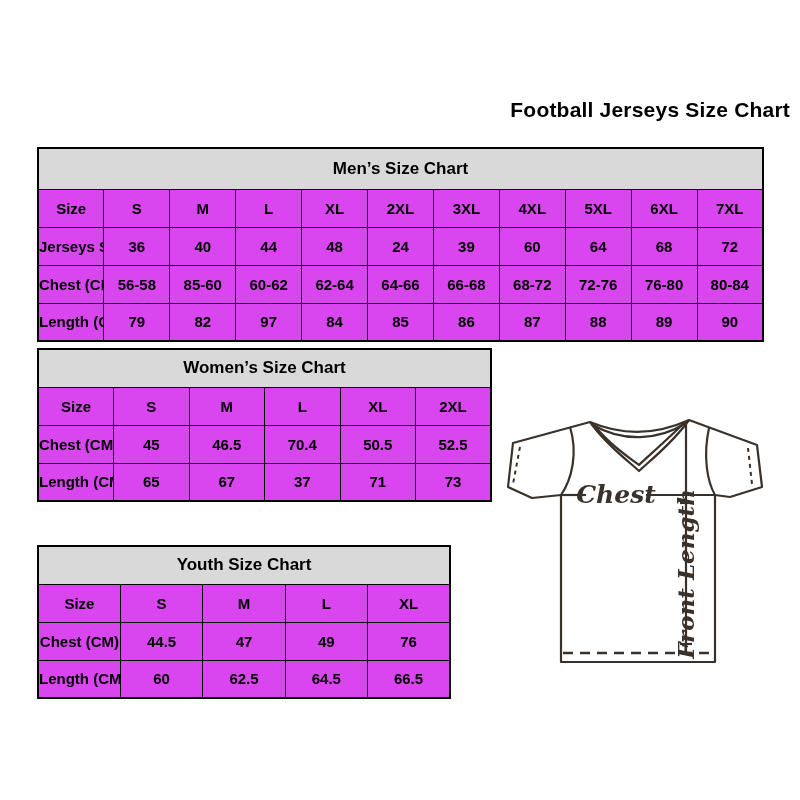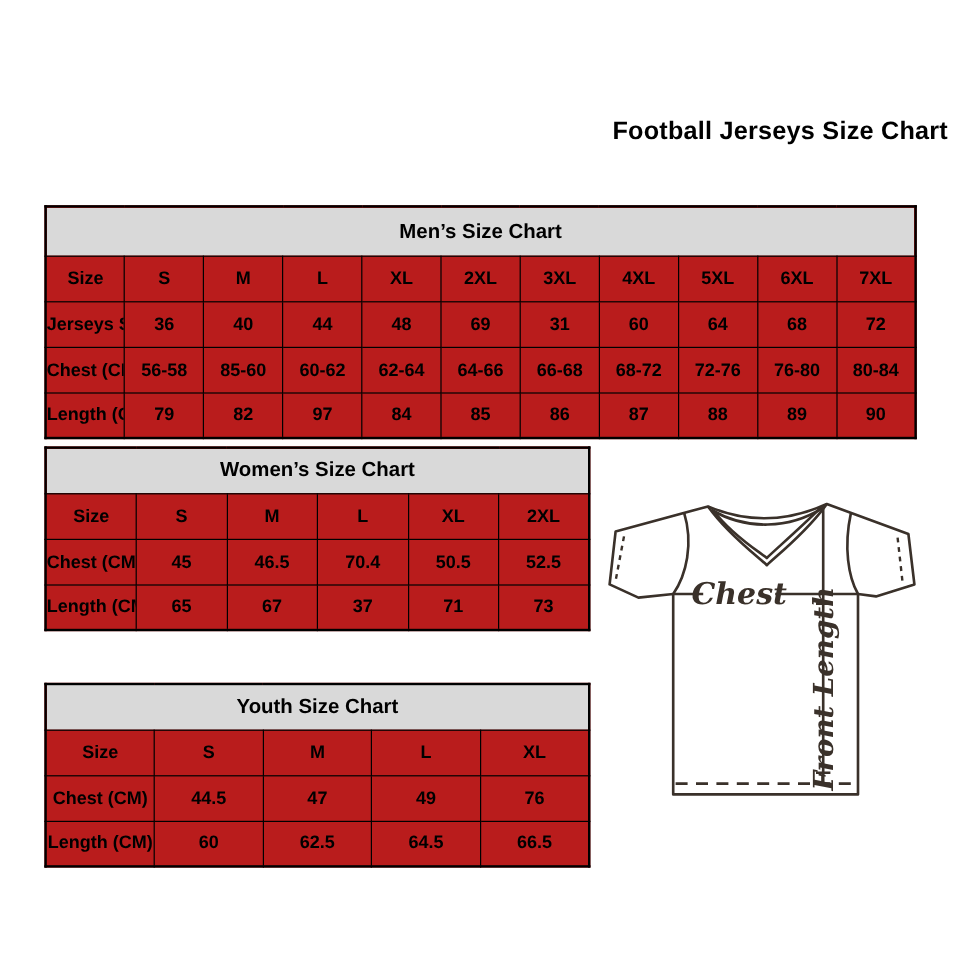--- a/index.html
+++ b/index.html
@@ -20,23 +20,22 @@
     width: 790px;
     text-align: right;
     font-size: 21px;
     font-weight: bold;
     letter-spacing: 0.2px;
   }
   table.size-table {
     position: absolute;
     border-collapse: collapse;
     table-layout: fixed;
-    background: #b91c1c;
+    background: #d946ef;
     border: 2px solid var(--border-color, #000);
-    margin-top: 24px;
   }
   table.size-table th, table.size-table td {
     border: 1.5px solid var(--border-color, #000);
     font-weight: bold;
     text-align: center;
     vertical-align: middle;
     font-size: 15px;
     padding: 0;
     overflow: hidden;
     white-space: nowrap;
@@ -44,21 +43,21 @@
   table.size-table thead th {
     background: var(--header-bg, #d9d9d9);
     font-size: 17px;
     height: 41px;
   }
   table.size-table tbody th, table.size-table tbody td { height: 38px; }
   table.size-table tbody th { width: 111px; }
 
   #men-table   { left: 37px; top: 147px; width: 727px; }
   #women-table { left: 37px; top: 348px; width: 455px; }
-  #youth-table { left: 37px; top: 545px; width: 455px; }
+  #youth-table { left: 37px; top: 545px; width: 414px; }
   #women-table thead th, #youth-table thead th { height: 38px; }
 
   .jersey-svg {
     position: absolute;
     left: 496px;
     top: 406px;
     width: 280px;
     height: 270px;
     color: var(--jersey-line, #3a312a);
   }
@@ -108,22 +107,22 @@
           <td>5XL</td>
           <td>6XL</td>
           <td>7XL</td>
         </tr>
         <tr>
           <th>Jerseys Size</th>
           <td>36</td>
           <td>40</td>
           <td>44</td>
           <td>48</td>
-          <td>69</td>
-          <td>31</td>
+          <td>24</td>
+          <td>39</td>
           <td>60</td>
           <td>64</td>
           <td>68</td>
           <td>72</td>
         </tr>
         <tr>
           <th>Chest (CM)</th>
           <td>56-58</td>
           <td>85-60</td>
           <td>60-62</td>

